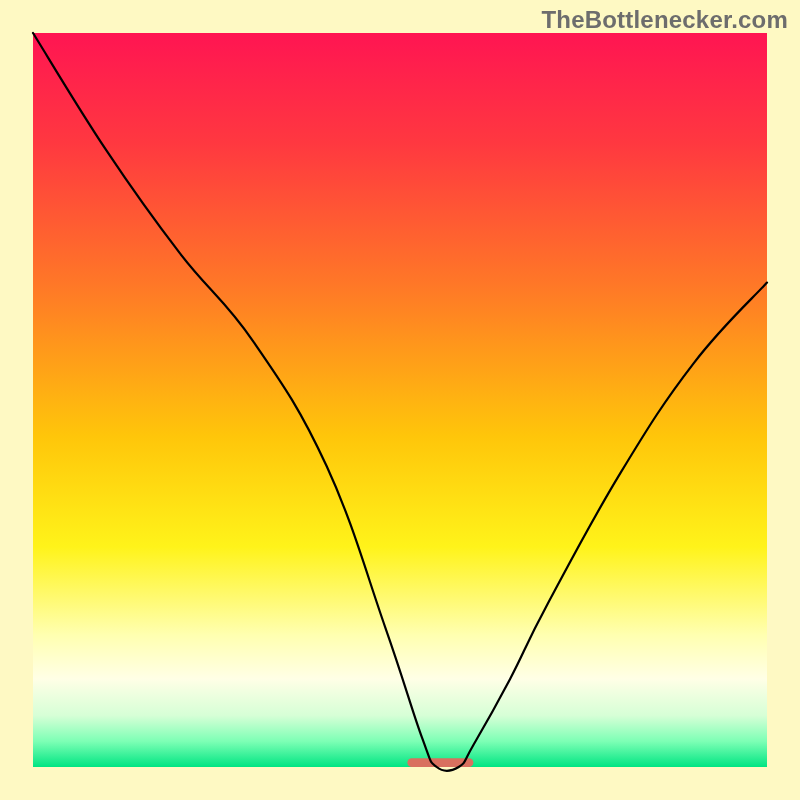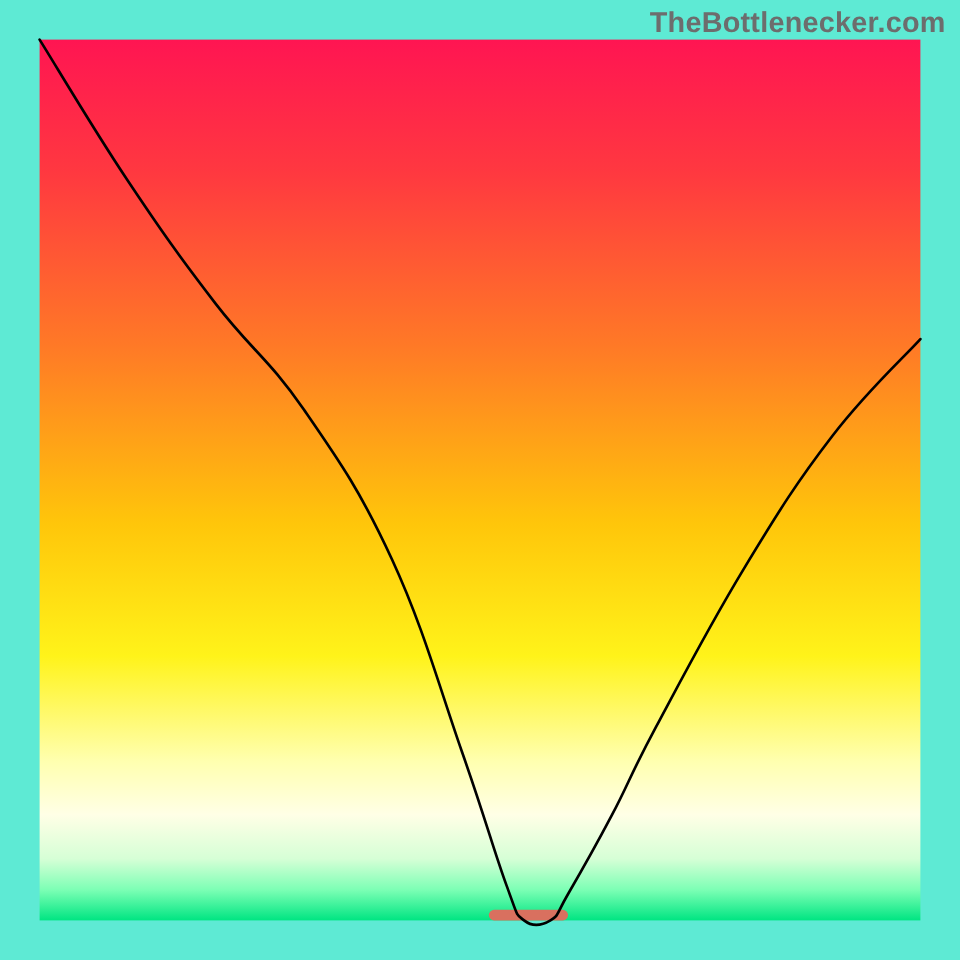--- a/index.html
+++ b/index.html
@@ -7,21 +7,21 @@
     padding: 0;
     width: 800px;
     height: 800px;
     overflow: hidden;
     background: #000;
   }
   .frame {
     position: relative;
     width: 800px;
     height: 800px;
-    background: #5eead4;
+    background: #fef9c3;
   }
   .watermark {
     position: absolute;
     top: 6px;
     right: 12px;
     font-family: Arial, Helvetica, sans-serif;
     font-size: 24px;
     font-weight: 600;
     color: #6d6d6d;
     letter-spacing: 0.2px;

